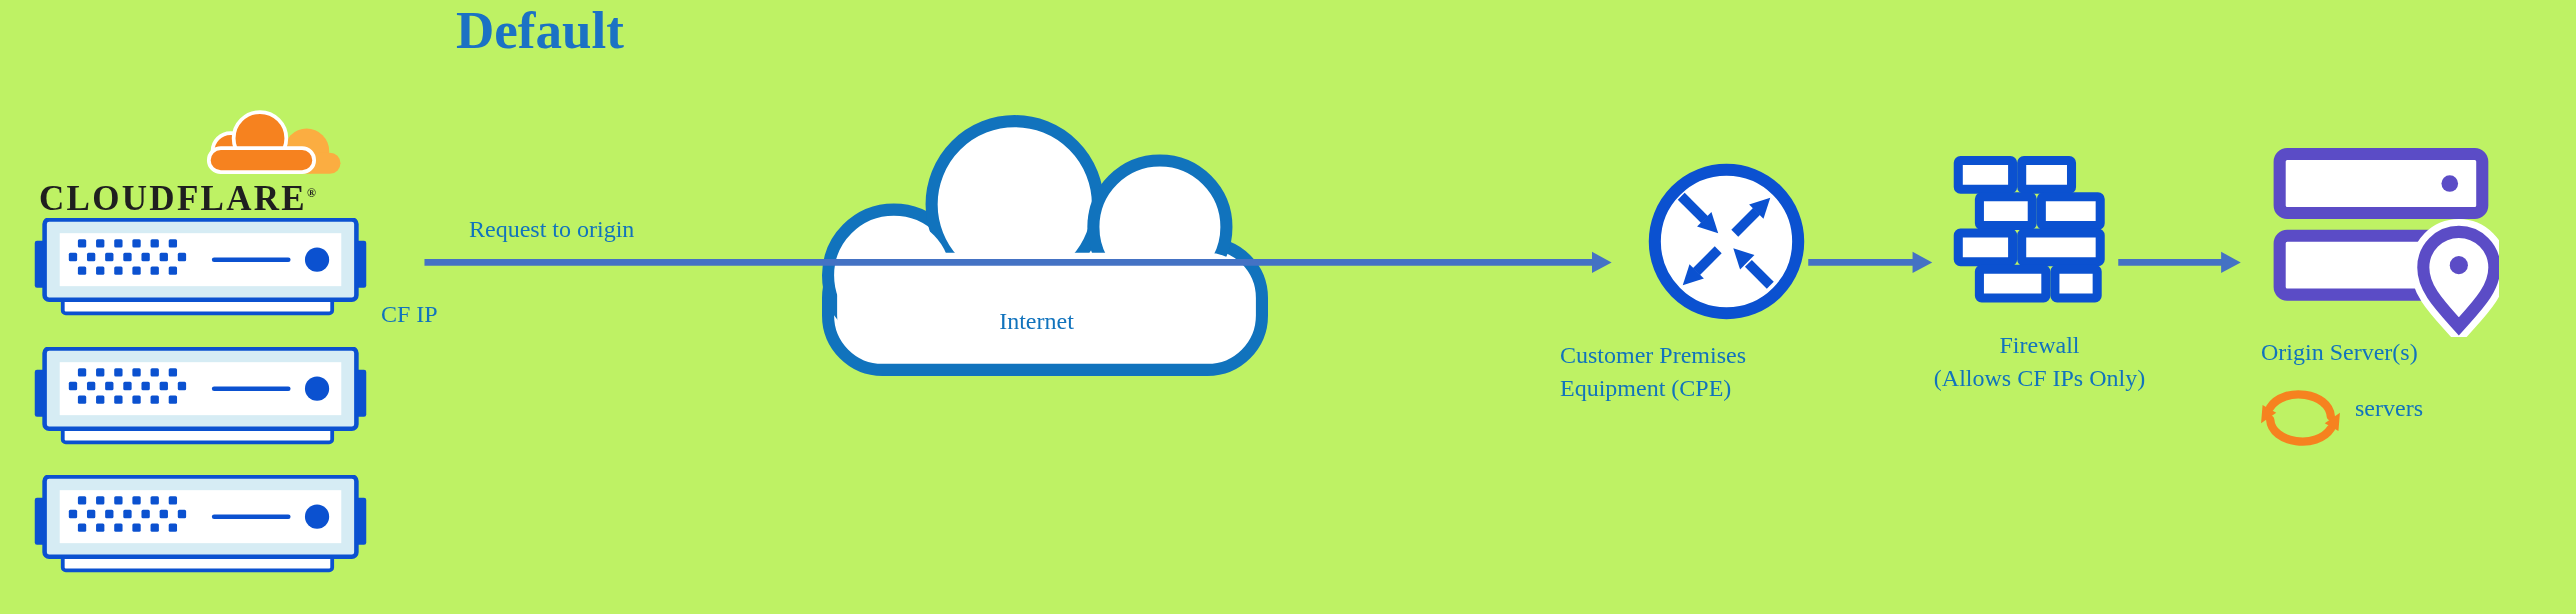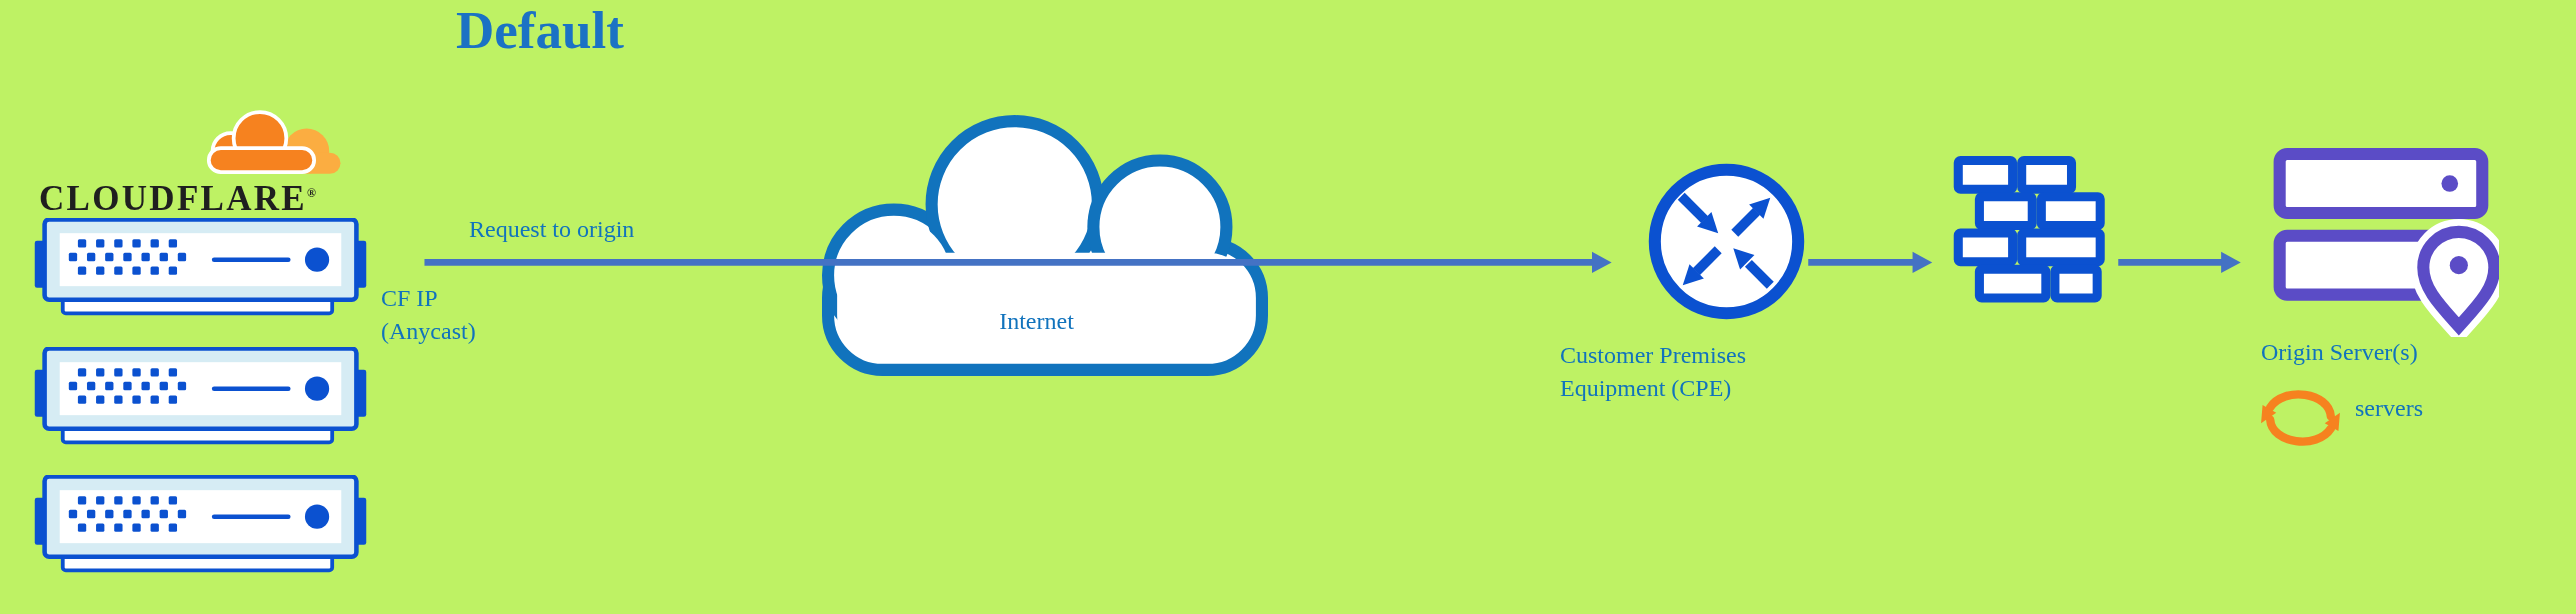--- a/index.html
+++ b/index.html
@@ -149,20 +149,24 @@
       <rect x="8" y="6" width="72" height="38" rx="3"></rect>
       <rect x="92" y="6" width="66" height="38" rx="3"></rect>
       <rect x="36" y="54" width="70" height="38" rx="3"></rect>
       <rect x="118" y="54" width="78" height="38" rx="3"></rect>
       <rect x="8" y="102" width="72" height="38" rx="3"></rect>
       <rect x="92" y="102" width="104" height="38" rx="3"></rect>
       <rect x="36" y="150" width="88" height="38" rx="3"></rect>
       <rect x="136" y="150" width="56" height="38" rx="3"></rect>
     </g>
   </svg>
+  <div class="abs lbl center" style="left:1877px;top:329px;width:325px;">
+    <div>Firewall</div>
+    <div>(Allows CF IPs Only)</div>
+  </div>
 
   <svg class="abs z4" style="left:2272px;top:148px;" width="227" height="189" viewBox="0 0 300 250">
     <rect x="10" y="8" width="268" height="78" rx="10" class="st-pu" stroke-width="16"></rect>
     <circle cx="235" cy="47" r="11" class="fill-pu"></circle>
     <rect x="10" y="116" width="212" height="78" rx="10" class="st-pu" stroke-width="16"></rect>
     <path d="M 247,236 C 222,208 200,186 200,158 A 47,47 0 1 1 294,158 C 294,186 272,208 247,236 Z" fill="#fff" stroke="#fff" stroke-width="34"></path>
     <path d="M 247,236 C 222,208 200,186 200,158 A 47,47 0 1 1 294,158 C 294,186 272,208 247,236 Z" class="st-pu" stroke-width="16"></path>
     <circle cx="247" cy="155" r="12" class="fill-pu"></circle>
   </svg>
   <div class="abs lbl" style="left:2261px;top:336px;">Origin Server(s)</div>
@@ -181,19 +185,18 @@
   <svg class="abs z5" style="left:0;top:0;" width="2576" height="614" viewBox="0 0 3404 812">
     <line x1="560" y1="347" x2="2106" y2="347" class="conn-line"></line>
     <polygon points="2104,333 2104,361 2130,347" class="conn-head"></polygon>
     <line x1="2390" y1="347" x2="2530" y2="347" class="conn-line"></line>
     <polygon points="2528,333 2528,361 2554,347" class="conn-head"></polygon>
     <line x1="2800" y1="347" x2="2938" y2="347" class="conn-line"></line>
     <polygon points="2936,333 2936,361 2962,347" class="conn-head"></polygon>
   </svg>
 
   <div class="abs lbl" style="left:469px;top:213px;">Request to origin</div>
-  <div class="abs lbl" style="left:381px;top:282px;">
+  <div class="abs lbl" style="left:381px;top:298px;">
     <div>CF IP</div>
-    <div>(Anycast)</div>
   </div>
 
 </div>
 
 
 </body></html>

